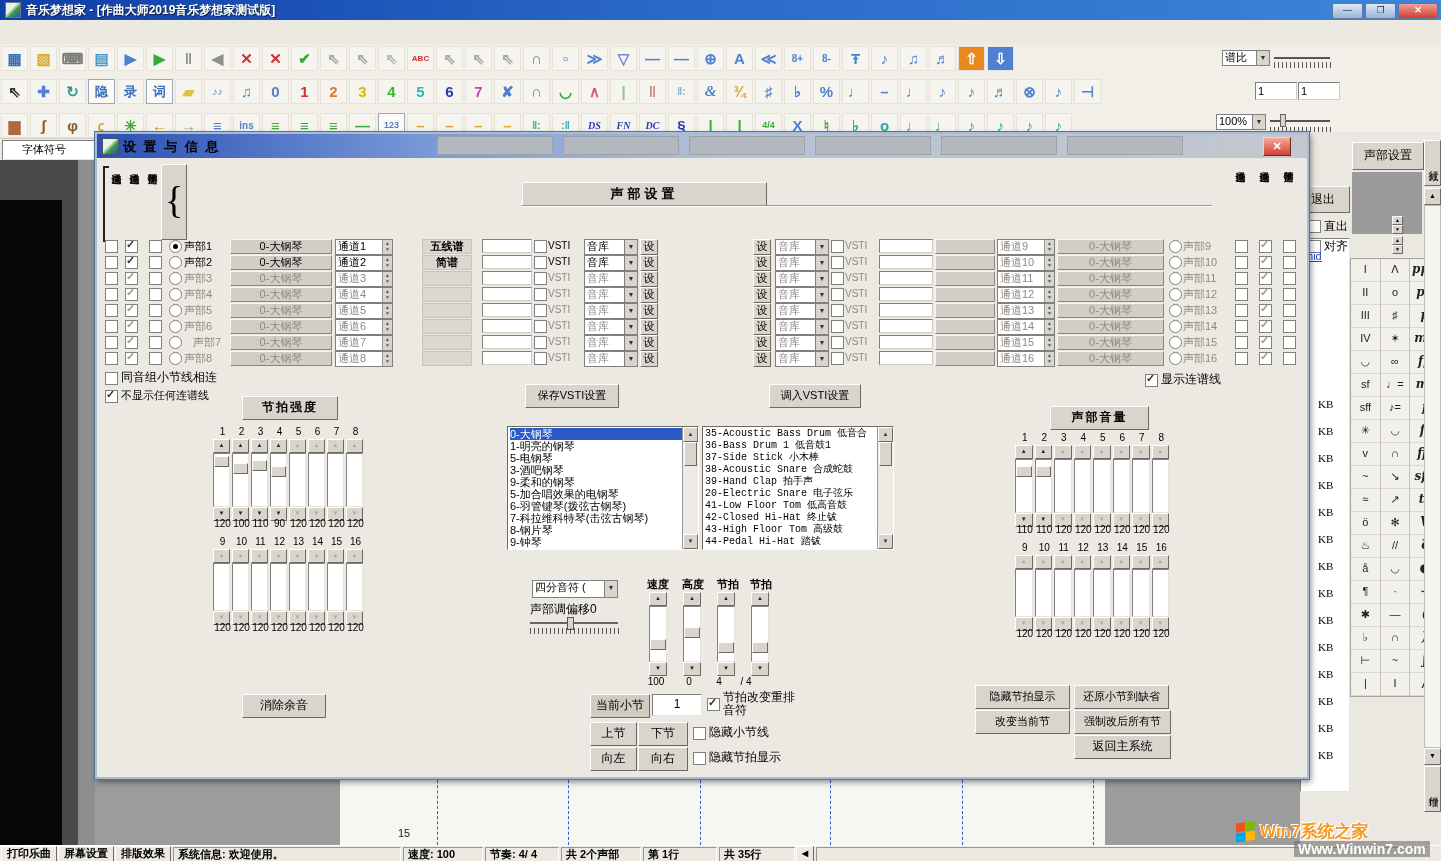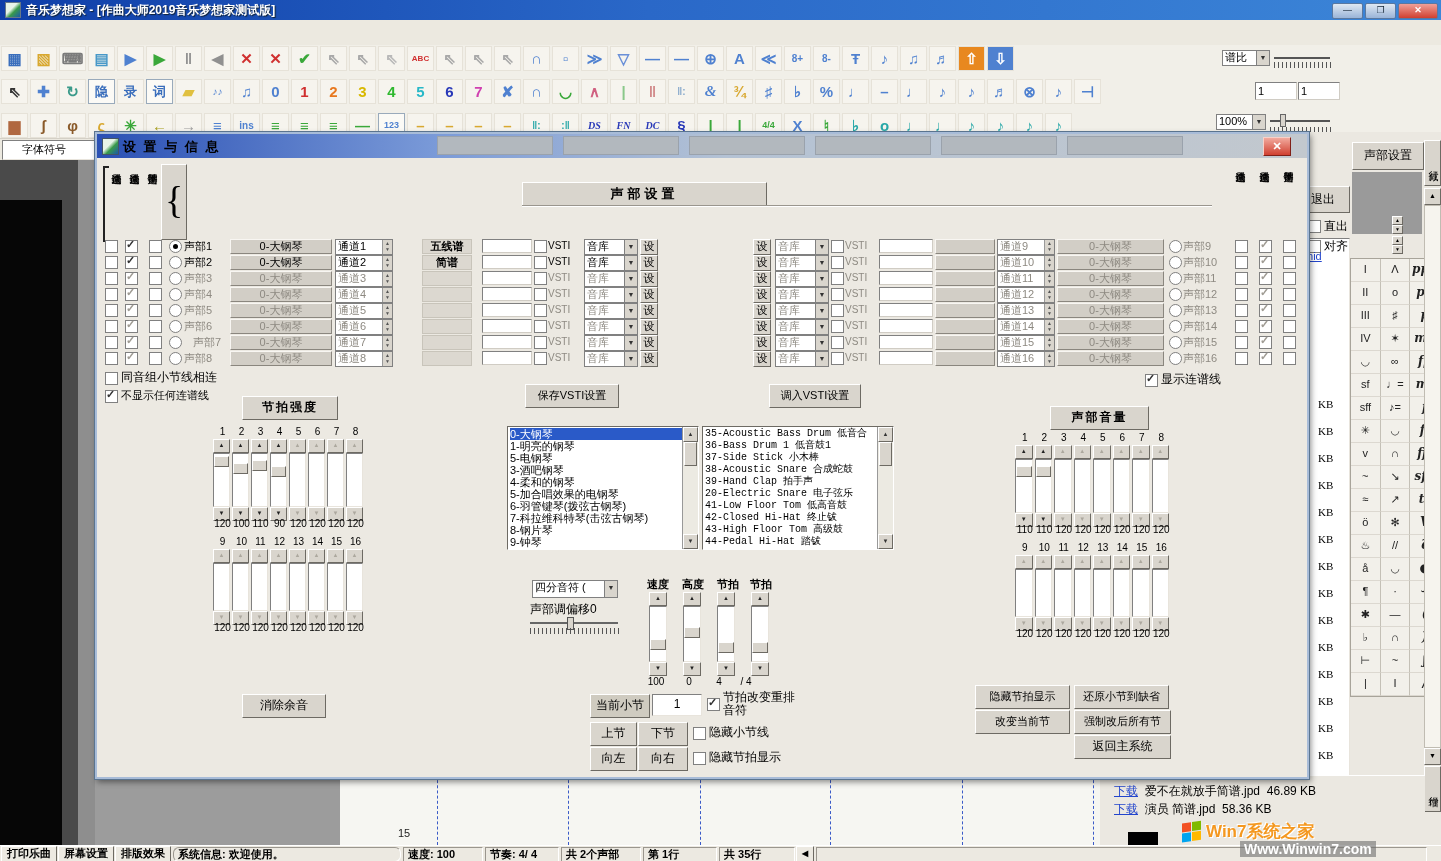--- a/index.html
+++ b/index.html
@@ -247,26 +247,20 @@
         <div class="pc">I</div>
         <div class="pc dyn">/</div>
       </div>
     </div>
   <div id="kbcol"></div>
   <div class="abs btn" style="left:1424px;top:188px;width:15px;height:15px;font-size:7px;line-height:14px">▲</div>
   <div class="abs" style="left:1424px;top:205px;width:15px;height:541px;background:#f6f4ee;border:1px solid #c0bcb2"></div>
   <div class="abs btn" style="left:1424px;top:748px;width:15px;height:15px;font-size:7px;line-height:14px">▼</div>
   <div class="abs btn vbtn" style="left:1424px;top:766px;width:15px;height:44px">增行</div>
 
-  <div class="abs" style="left:1100px;top:775px;width:325px;height:70px;background:#ebe8e1;border-top:1px solid #fff">
-    <div id="dlrows"></div>
-    <div class="abs" style="left:28px;top:56px;width:30px;height:13px;background:#000"></div>
-  <div class="abs" style="left:14px;top:7px;width:300px;white-space:nowrap"><span class="link">下载</span>&nbsp; <span>爱不在就放手简谱.jpd</span>&nbsp;&nbsp;<span>46.89 KB</span></div>
-      <div class="abs" style="left:14px;top:25px;width:300px;white-space:nowrap"><span class="link">下载</span>&nbsp; <span>演员 简谱.jpd</span>&nbsp;&nbsp;<span>58.36 KB</span></div>
-    </div>
 
   <div id="dlg">
     <div class="dtitle">
       <div class="dico"></div>
       <div class="dtxt">设 置 与 信 息</div>
       <div id="staleblocks">
           <div class="stale" style="left:340px;width:116px"></div>
           <div class="stale" style="left:466px;width:116px"></div>
           <div class="stale" style="left:592px;width:116px"></div>
           <div class="stale" style="left:718px;width:116px"></div>
@@ -932,21 +926,21 @@
         <div class="num" style="left:1035px;top:494px;width:19.5px">120</div>
         <div class="num" style="left:1054.5px;top:494px;width:19.5px">120</div>
       </div>
 
     <div class="list" style="left:410px;top:292px;width:190px;height:122px">
       <div class="litems" id="instlist">
           <div class="li lisel">0-大钢琴</div>
           <div class="li">1-明亮的钢琴</div>
           <div class="li">5-电钢琴</div>
           <div class="li">3-酒吧钢琴</div>
-          <div class="li">4-柔和的钢琴</div>
+          <div class="li">9-柔和的钢琴</div>
           <div class="li">5-加合唱效果的电钢琴</div>
           <div class="li">6-羽管键琴(拨弦古钢琴)</div>
           <div class="li">7-科拉维科特琴(击弦古钢琴)</div>
           <div class="li">8-钢片琴</div>
           <div class="li">9-钟琴</div>
         </div>
       <div class="lsb">
           <div class="la" style="top:0">▲</div>
           <div class="lt" style="top:15px"></div>
           <div class="la" style="bottom:0">▼</div>
@@ -1043,31 +1037,31 @@
     <div class="abs btn" style="left:977px;top:551px;width:93px;height:22px;font-size:11px;line-height:21px">还原小节到缺省</div>
     <div class="abs btn" style="left:878px;top:576px;width:93px;height:22px;font-size:11px;line-height:21px">改变当前节</div>
     <div class="abs btn" style="left:977px;top:576px;width:95px;height:22px;font-size:11px;line-height:21px">强制改后所有节</div>
     <div class="abs btn" style="left:977px;top:601px;width:95px;height:22px;font-size:12px;line-height:21px">返回主系统</div>
   </div>
 
   <div id="sb">
       <div class="sbb">打印乐曲</div>
       <div class="sbb">屏幕设置</div>
       <div class="sbb">排版效果</div>
-      <div class="spanel" style="width: 218px; border-radius: 6px;">系统信息: 欢迎使用。</div>
+      <div class="spanel" style="width: 218px;">系统信息: 欢迎使用。</div>
       <div class="spanel" style="width: 70px;">速度: 100</div>
       <div class="spanel" style="width: 64px;">节奏: 4/ 4</div>
       <div class="spanel" style="width: 70px;">共 2个声部</div>
       <div class="spanel" style="width: 64px;">第 1行</div>
       <div class="spanel" style="width: 66px;">共 35行</div>
       <div class="sbb" style="font-size: 8px;">◀</div>
       <div class="spanel" style="flex: 1 1 0%; margin-right: 14px;"></div>
     </div>
 
-  <div class="abs" style="left:1180px;top:820px;width:203px;height:41px;z-index:60">
+  <div class="abs" style="left:1234px;top:820px;width:203px;height:41px;z-index:60">
     <div class="abs" style="left:2px;top:2px;width:20px;height:20px;transform:skewY(-8deg)">
       <div style="position:absolute;left:0;top:0;width:9px;height:9px;background:#f25022"></div>
       <div style="position:absolute;left:10px;top:0;width:9px;height:9px;background:#7fba00"></div>
       <div style="position:absolute;left:0;top:10px;width:9px;height:9px;background:#00a4ef"></div>
       <div style="position:absolute;left:10px;top:10px;width:9px;height:9px;background:#ffb900"></div>
     </div>
     <div class="abs" style="left:26px;top:0;font-size:17px;font-weight:bold;color:#f49820;text-shadow:1px 1px 0 #fff,-1px -1px 0 #fff">Win7系统之家</div>
     <div class="abs" style="left:60px;top:21px;font-size:14px;font-weight:bold;color:#fff;background:rgba(110,110,110,.6);padding:0 4px">Www.Winwin7.com</div>
   </div>
 <div class="abs" style="left:1318px;top:398px;width:26px;font-size:11px;font-family:'Liberation Serif',serif">KB</div>

